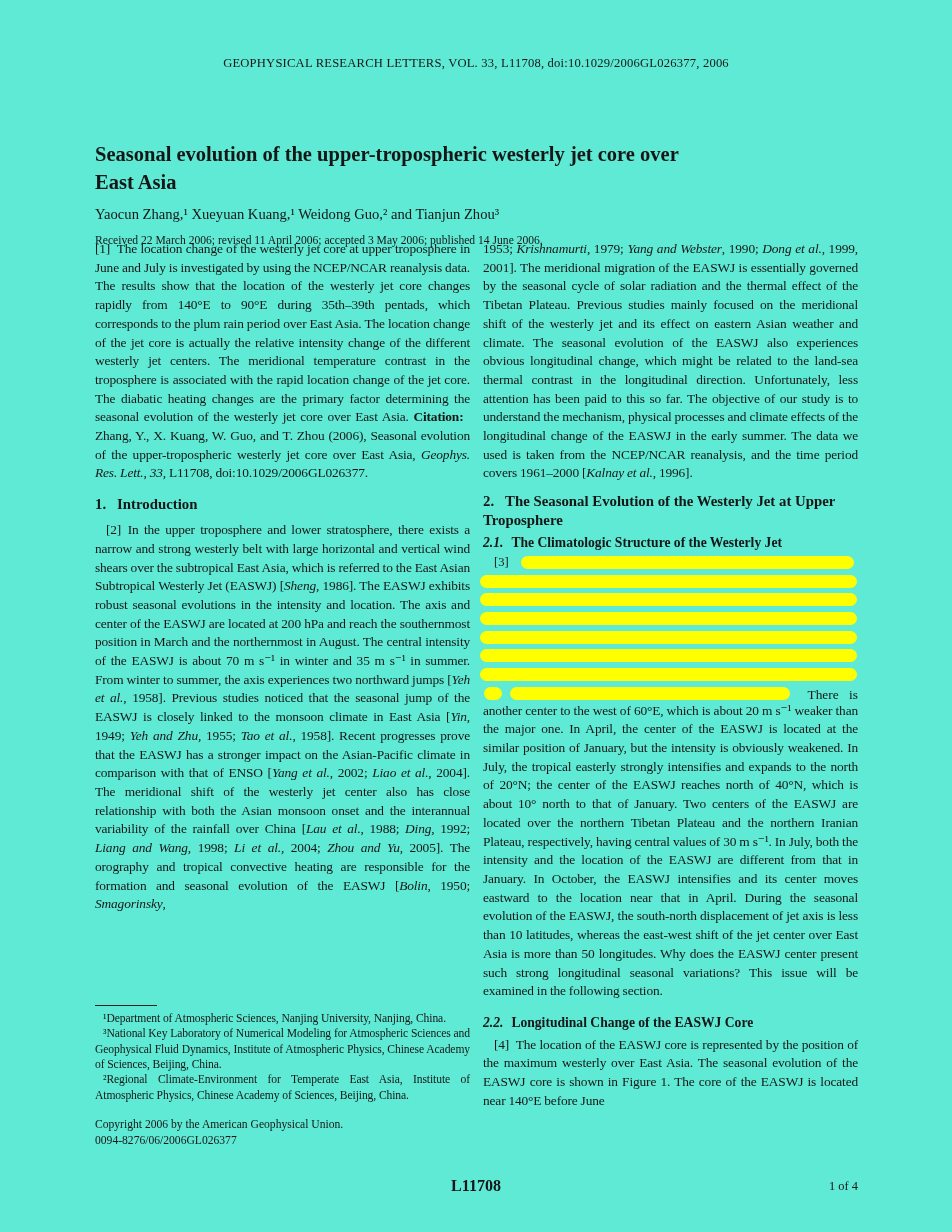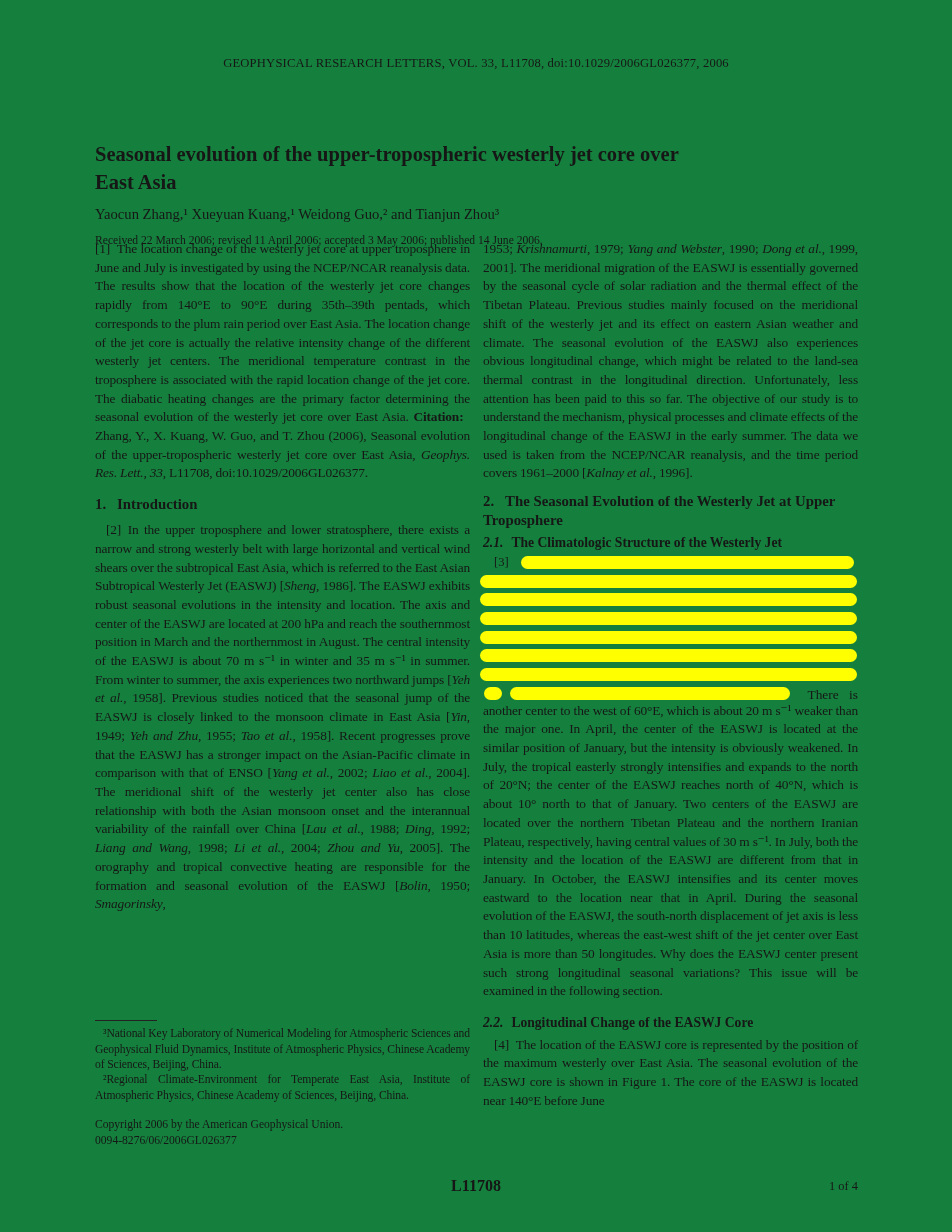--- a/index.html
+++ b/index.html
@@ -38,21 +38,21 @@
   .hl-last{margin-bottom:0;}
   .hl-blob{width:18px;flex:none;margin-left:1px;}
   .hl-tail{width:280px;flex:none;margin-left:8px;}
   .hl-trail{flex:1;text-align:right;font-size:13.4px;line-height:18.7px;word-spacing:7px;margin-top:4px;}
   .footer-id{position:absolute;top:1177px;left:0;width:100%;text-align:center;font-weight:bold;font-size:16px;}
   .footer-page{position:absolute;top:1179px;right:94px;font-size:12.4px;}
 </style>
 </head>
 <body>
 
-<div class="page" style="background: #15803d; color: rgb(22, 22, 22);">
+<div class="page" style="background: #5eead4; color: rgb(22, 22, 22);">
 
   <div class="journal-line">GEOPHYSICAL RESEARCH LETTERS, VOL. 33, L11708, doi:10.1029/2006GL026377, 2006</div>
 
   <h1 class="title">
     <span class="t-line">Seasonal evolution of the upper-tropospheric westerly jet core over</span>
     <span class="t-line">East Asia</span>
   </h1>
 
   <div class="authors">Yaocun Zhang,¹ Xueyuan Kuang,¹ Weidong Guo,² and Tianjun Zhou³</div>
   <div class="received">Received 22 March 2006; revised 11 April 2006; accepted 3 May 2006; published 14 June 2006.</div>
@@ -63,20 +63,21 @@
       <p class="body"><span>[1] The location change of the westerly jet core at upper troposphere in June and July is investigated by using the NCEP/NCAR reanalysis data. The results show that the location of the westerly jet core changes rapidly from 140°E to 90°E during 35th–39th pentads, which corresponds to the plum rain period over East Asia. The location change of the jet core is actually the relative intensity change of the different westerly jet centers. The meridional temperature contrast in the troposphere is associated with the rapid location change of the jet core. The diabatic heating changes are the primary factor determining the seasonal evolution of the westerly jet core over East Asia. </span><span class="bd">Citation:</span><span> Zhang, Y., X. Kuang, W. Guo, and T. Zhou (2006), Seasonal evolution of the upper-tropospheric westerly jet core over East Asia, </span><span class="it">Geophys. Res. Lett.</span><span>, </span><span class="it">33</span><span>, L11708, doi:10.1029/2006GL026377.</span></p>
 
       <div class="h1">
         <span class="hnum">1.</span><span>Introduction</span>
       </div>
 
       <p class="body indent"><span>[2] In the upper troposphere and lower stratosphere, there exists a narrow and strong westerly belt with large horizontal and vertical wind shears over the subtropical East Asia, which is referred to the East Asian Subtropical Westerly Jet (EASWJ) [</span><span class="it">Sheng</span><span>, 1986]. The EASWJ exhibits robust seasonal evolutions in the intensity and location. The axis and center of the EASWJ are located at 200 hPa and reach the southernmost position in March and the northernmost in August. The central intensity of the EASWJ is about 70 m s⁻¹ in winter and 35 m s⁻¹ in summer. From winter to summer, the axis experiences two northward jumps [</span><span class="it">Yeh et al.</span><span>, 1958]. Previous studies noticed that the seasonal jump of the EASWJ is closely linked to the monsoon climate in East Asia [</span><span class="it">Yin</span><span>, 1949; </span><span class="it">Yeh and Zhu</span><span>, 1955; </span><span class="it">Tao et al.</span><span>, 1958]. Recent progresses prove that the EASWJ has a stronger impact on the Asian-Pacific climate in comparison with that of ENSO [</span><span class="it">Yang et al.</span><span>, 2002; </span><span class="it">Liao et al.</span><span>, 2004]. The meridional shift of the westerly jet center also has close relationship with both the Asian monsoon onset and the interannual variability of the rainfall over China [</span><span class="it">Lau et al.</span><span>, 1988; </span><span class="it">Ding</span><span>, 1992; </span><span class="it">Liang and Wang</span><span>, 1998; </span><span class="it">Li et al.</span><span>, 2004; </span><span class="it">Zhou and Yu</span><span>, 2005]. The orography and tropical convective heating are responsible for the formation and seasonal evolution of the EASWJ [</span><span class="it">Bolin</span><span>, 1950; </span><span class="it">Smagorinsky</span><span>,</span></p>
 
       <div class="footnotes">
         <div class="fn-rule"></div>
+        <p class="fn">¹Department of Atmospheric Sciences, Nanjing University, Nanjing, China.</p>
         <p class="fn">³National Key Laboratory of Numerical Modeling for Atmospheric Sciences and Geophysical Fluid Dynamics, Institute of Atmospheric Physics, Chinese Academy of Sciences, Beijing, China.</p>
         <p class="fn">²Regional Climate-Environment for Temperate East Asia, Institute of Atmospheric Physics, Chinese Academy of Sciences, Beijing, China.</p>
         <div class="copyright">
           <div>Copyright 2006 by the American Geophysical Union.</div>
           <div>0094-8276/06/2006GL026377</div>
         </div>
       </div>
     </div>
 
     <div class="col col-right">

